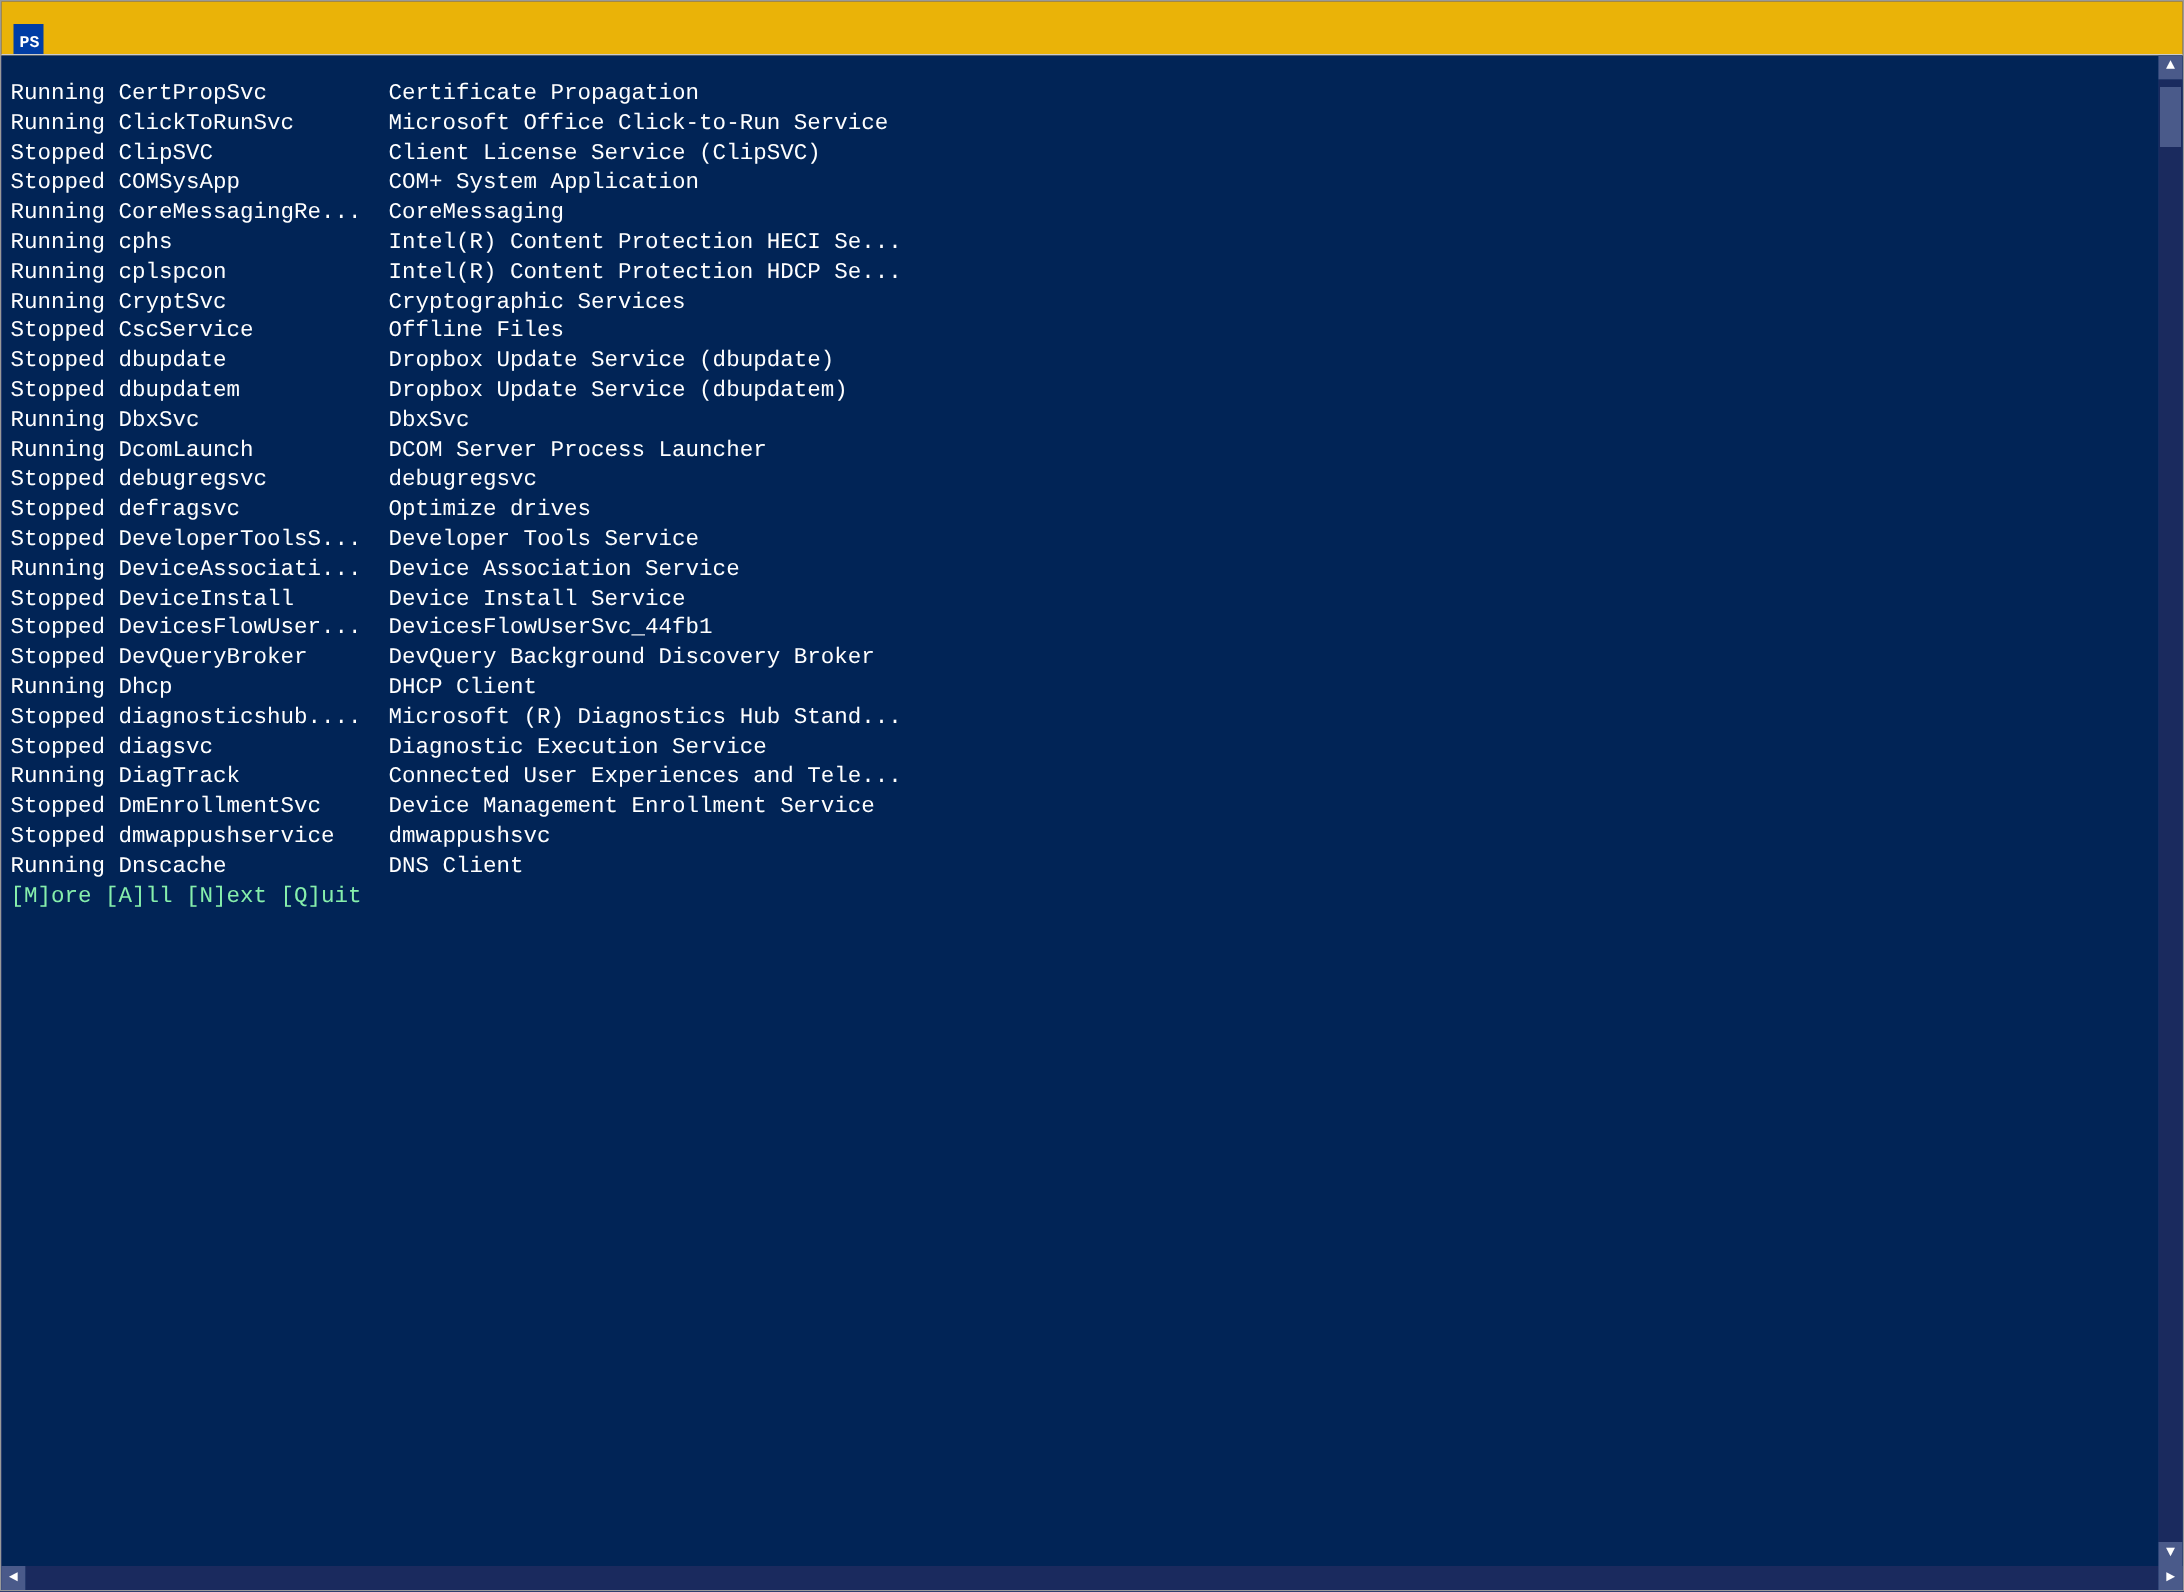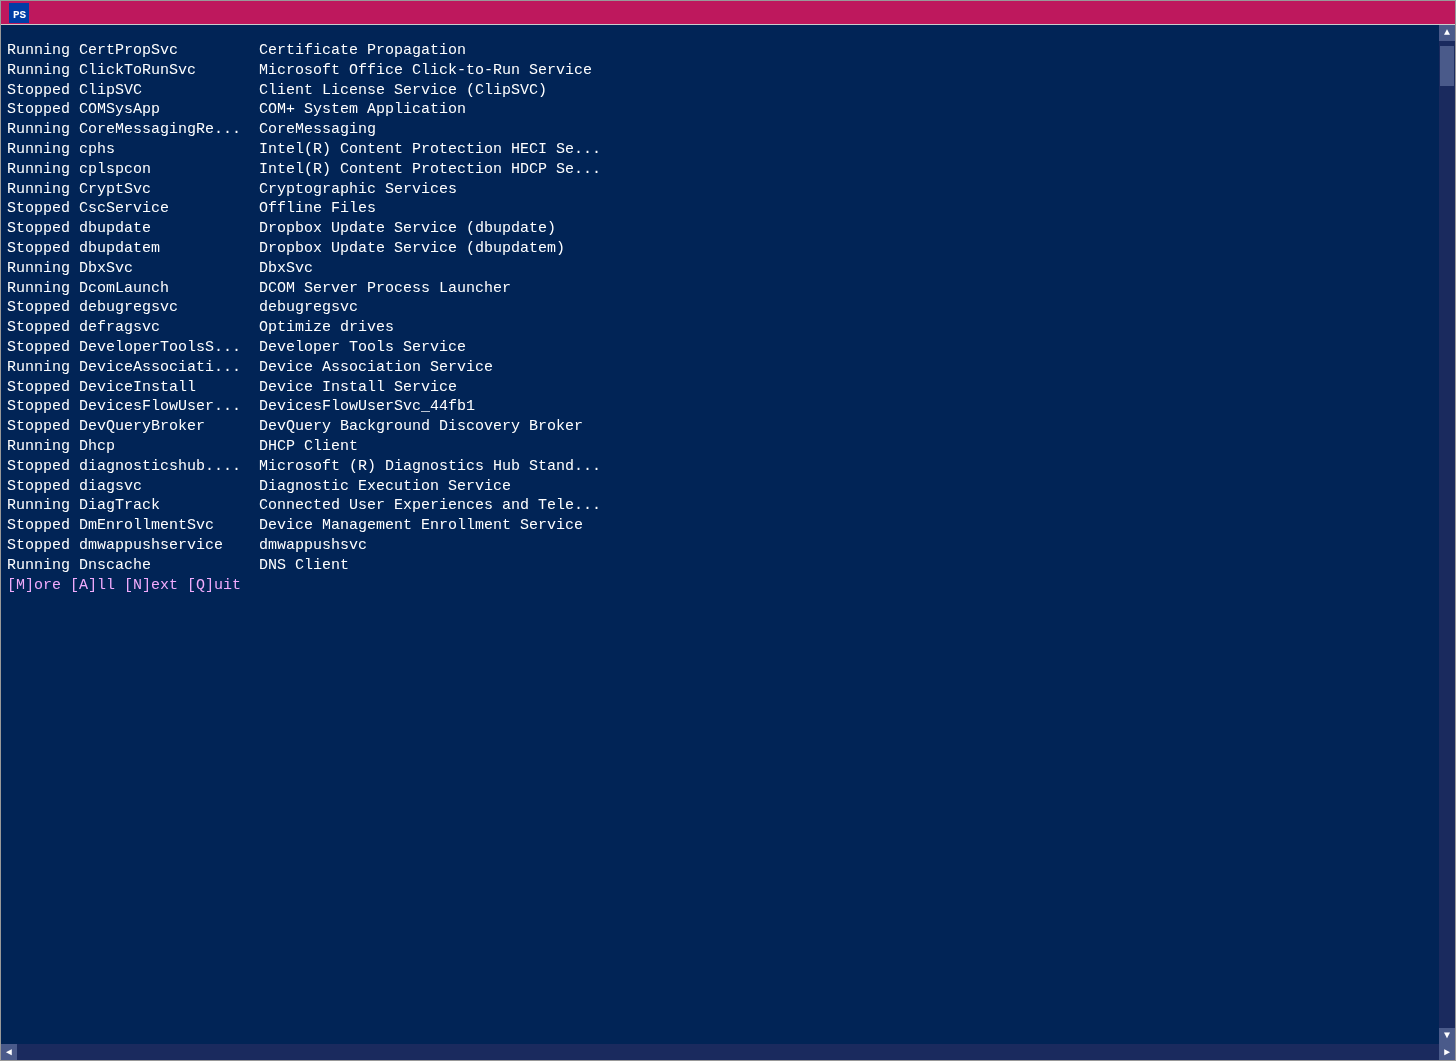--- a/index.html
+++ b/index.html
@@ -18,24 +18,24 @@
 
     .window {
       width: 1456px;
       height: 1061px;
       display: flex;
       flex-direction: column;
       border: 1px solid #999;
     }
 
     .title-bar {
-      background: #be185d;
-      height: 24px;
-      display: flex;
-      align-items: center;
+      background: #eab308;
+      height: 36px;
+      display: flex;
+      align-items: flex-end;
       padding: 0 8px;
       flex-shrink: 0;
       border-bottom: 1px solid #ccc;
     }
 
     .title-bar-icon {
       width: 20px;
       height: 20px;
       margin-right: 8px;
       background: #003da5;
@@ -141,21 +141,21 @@
     .scrollbar-thumb {
       position: absolute;
       top: 5px;
       width: 14px;
       left: 1px;
       height: 40px;
       background: #4a5a8a;
     }
 
     .prompt-line {
-      color: #f0abfc;
+      color: #86efac;
     }
 
     .bottom-scrollbar {
       height: 16px;
       background: #1a3a6e;
       flex-shrink: 0;
       display: flex;
       align-items: center;
     }
 

